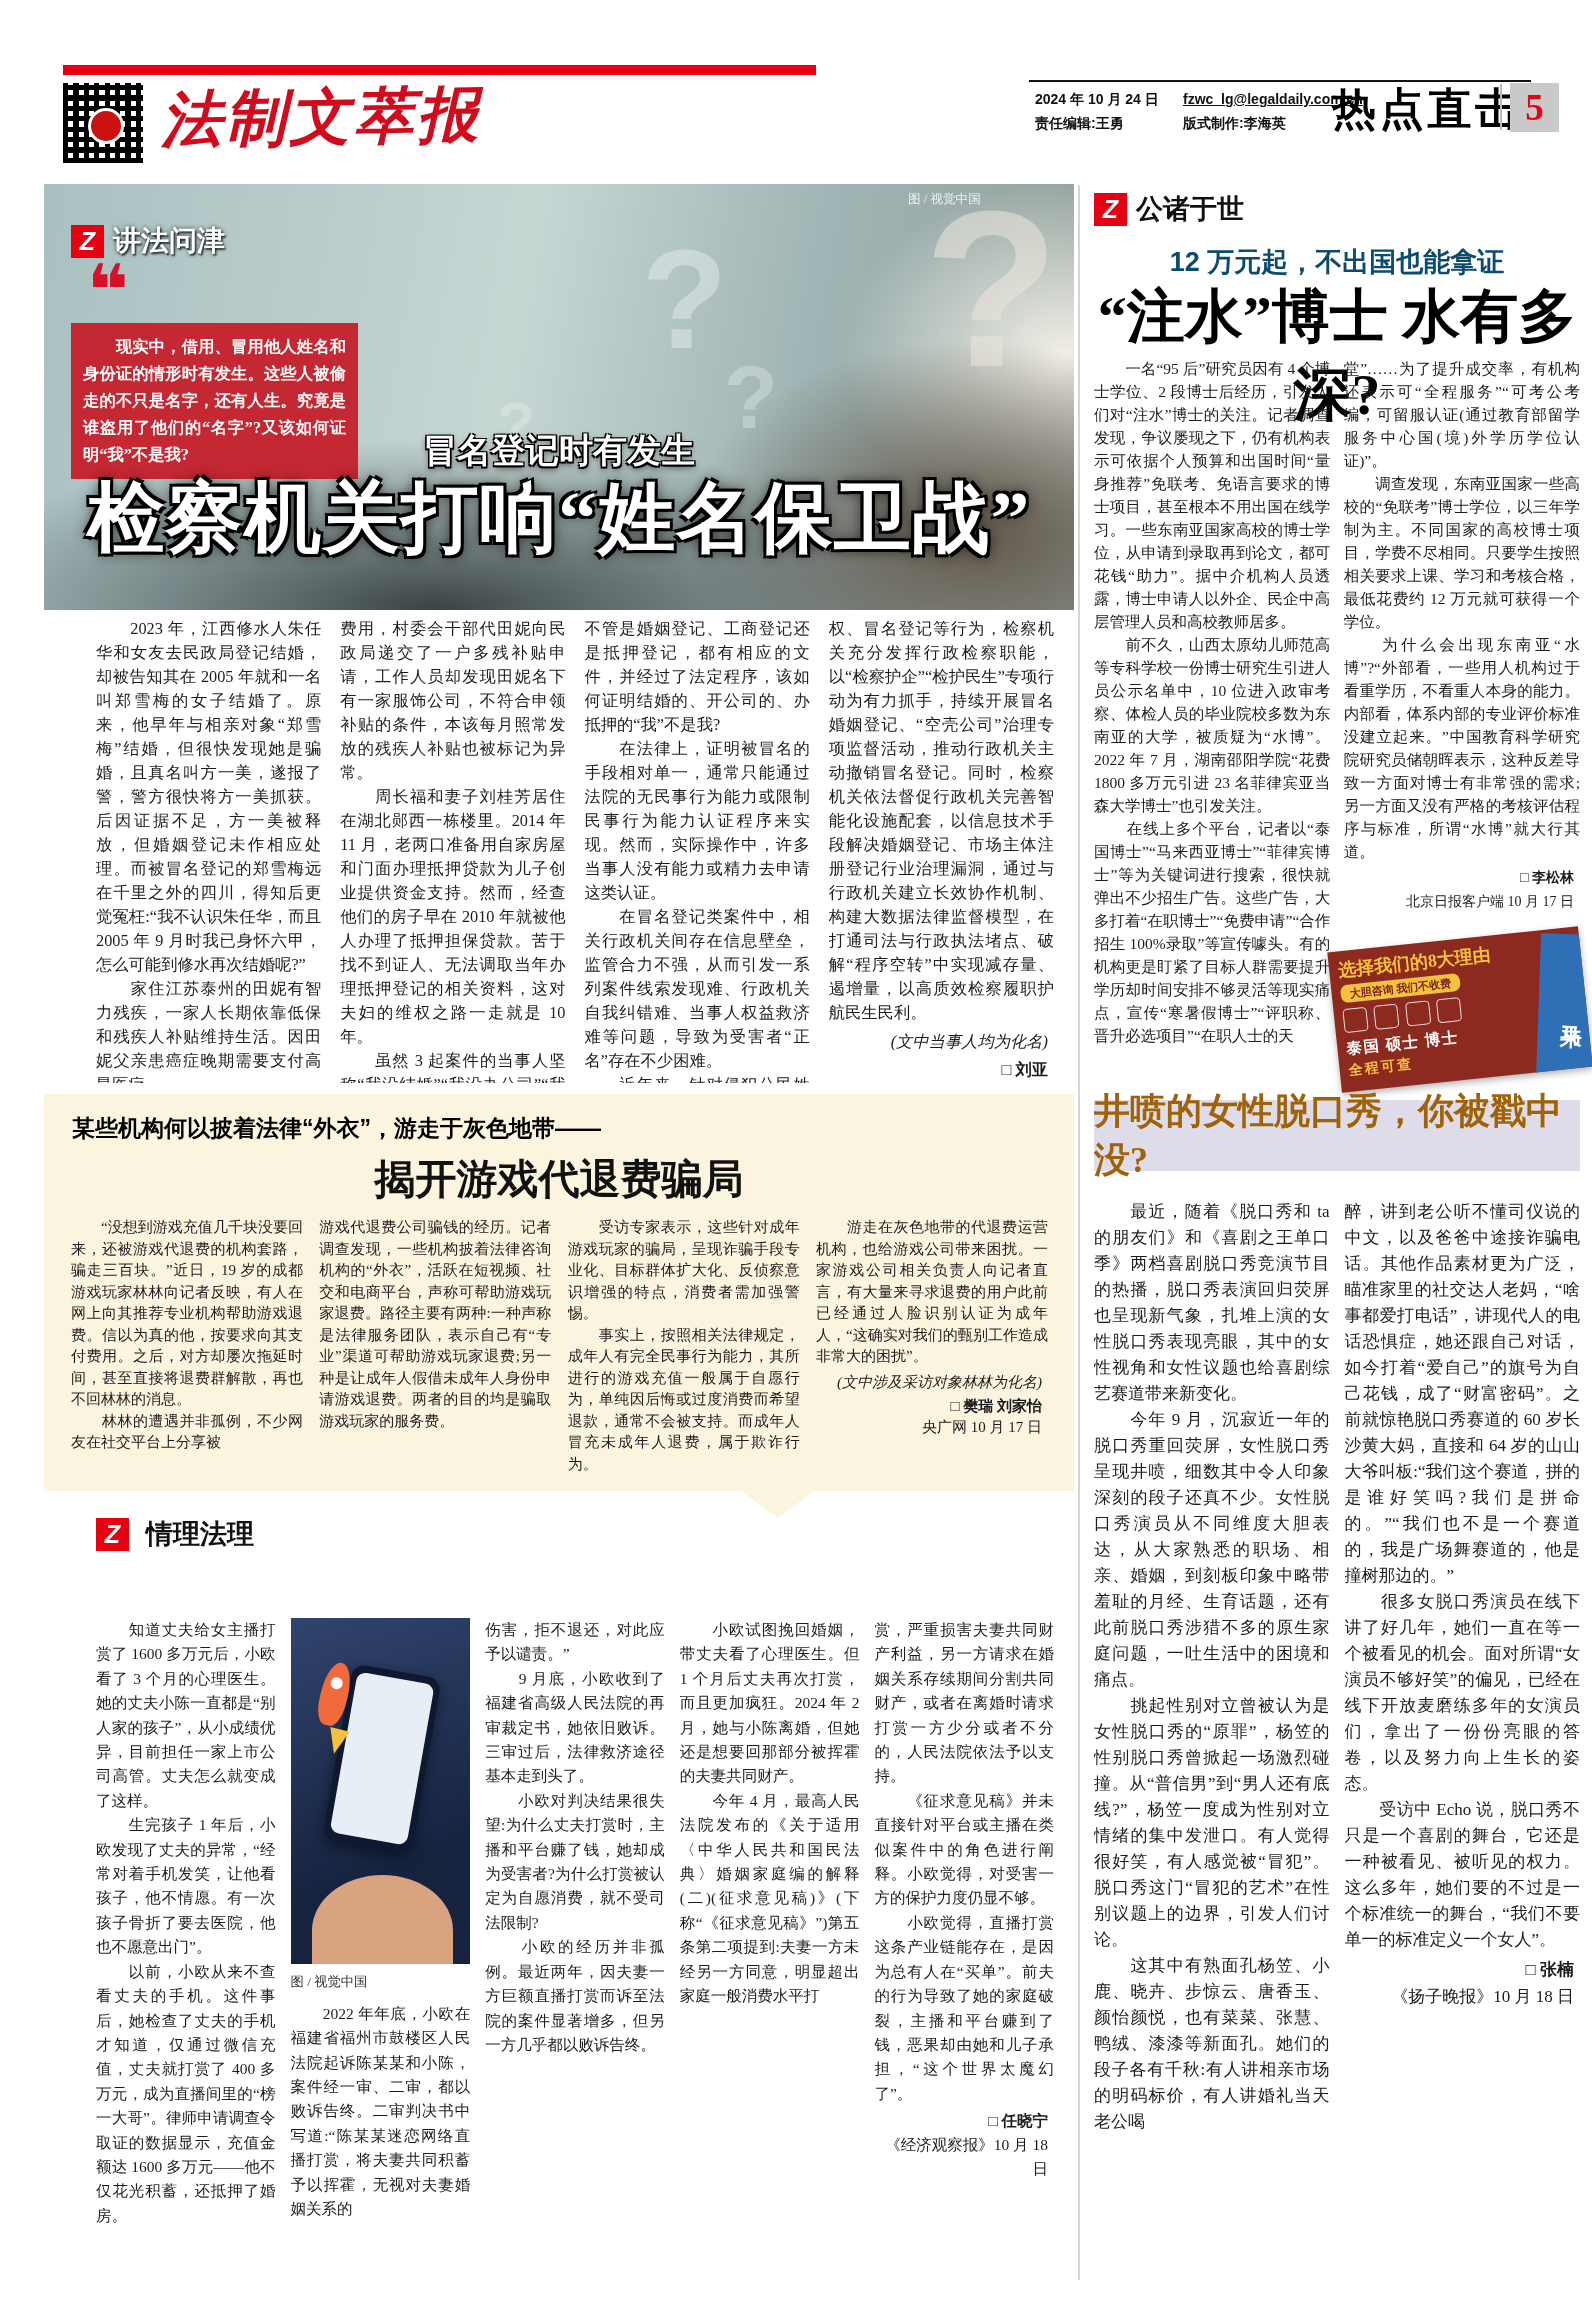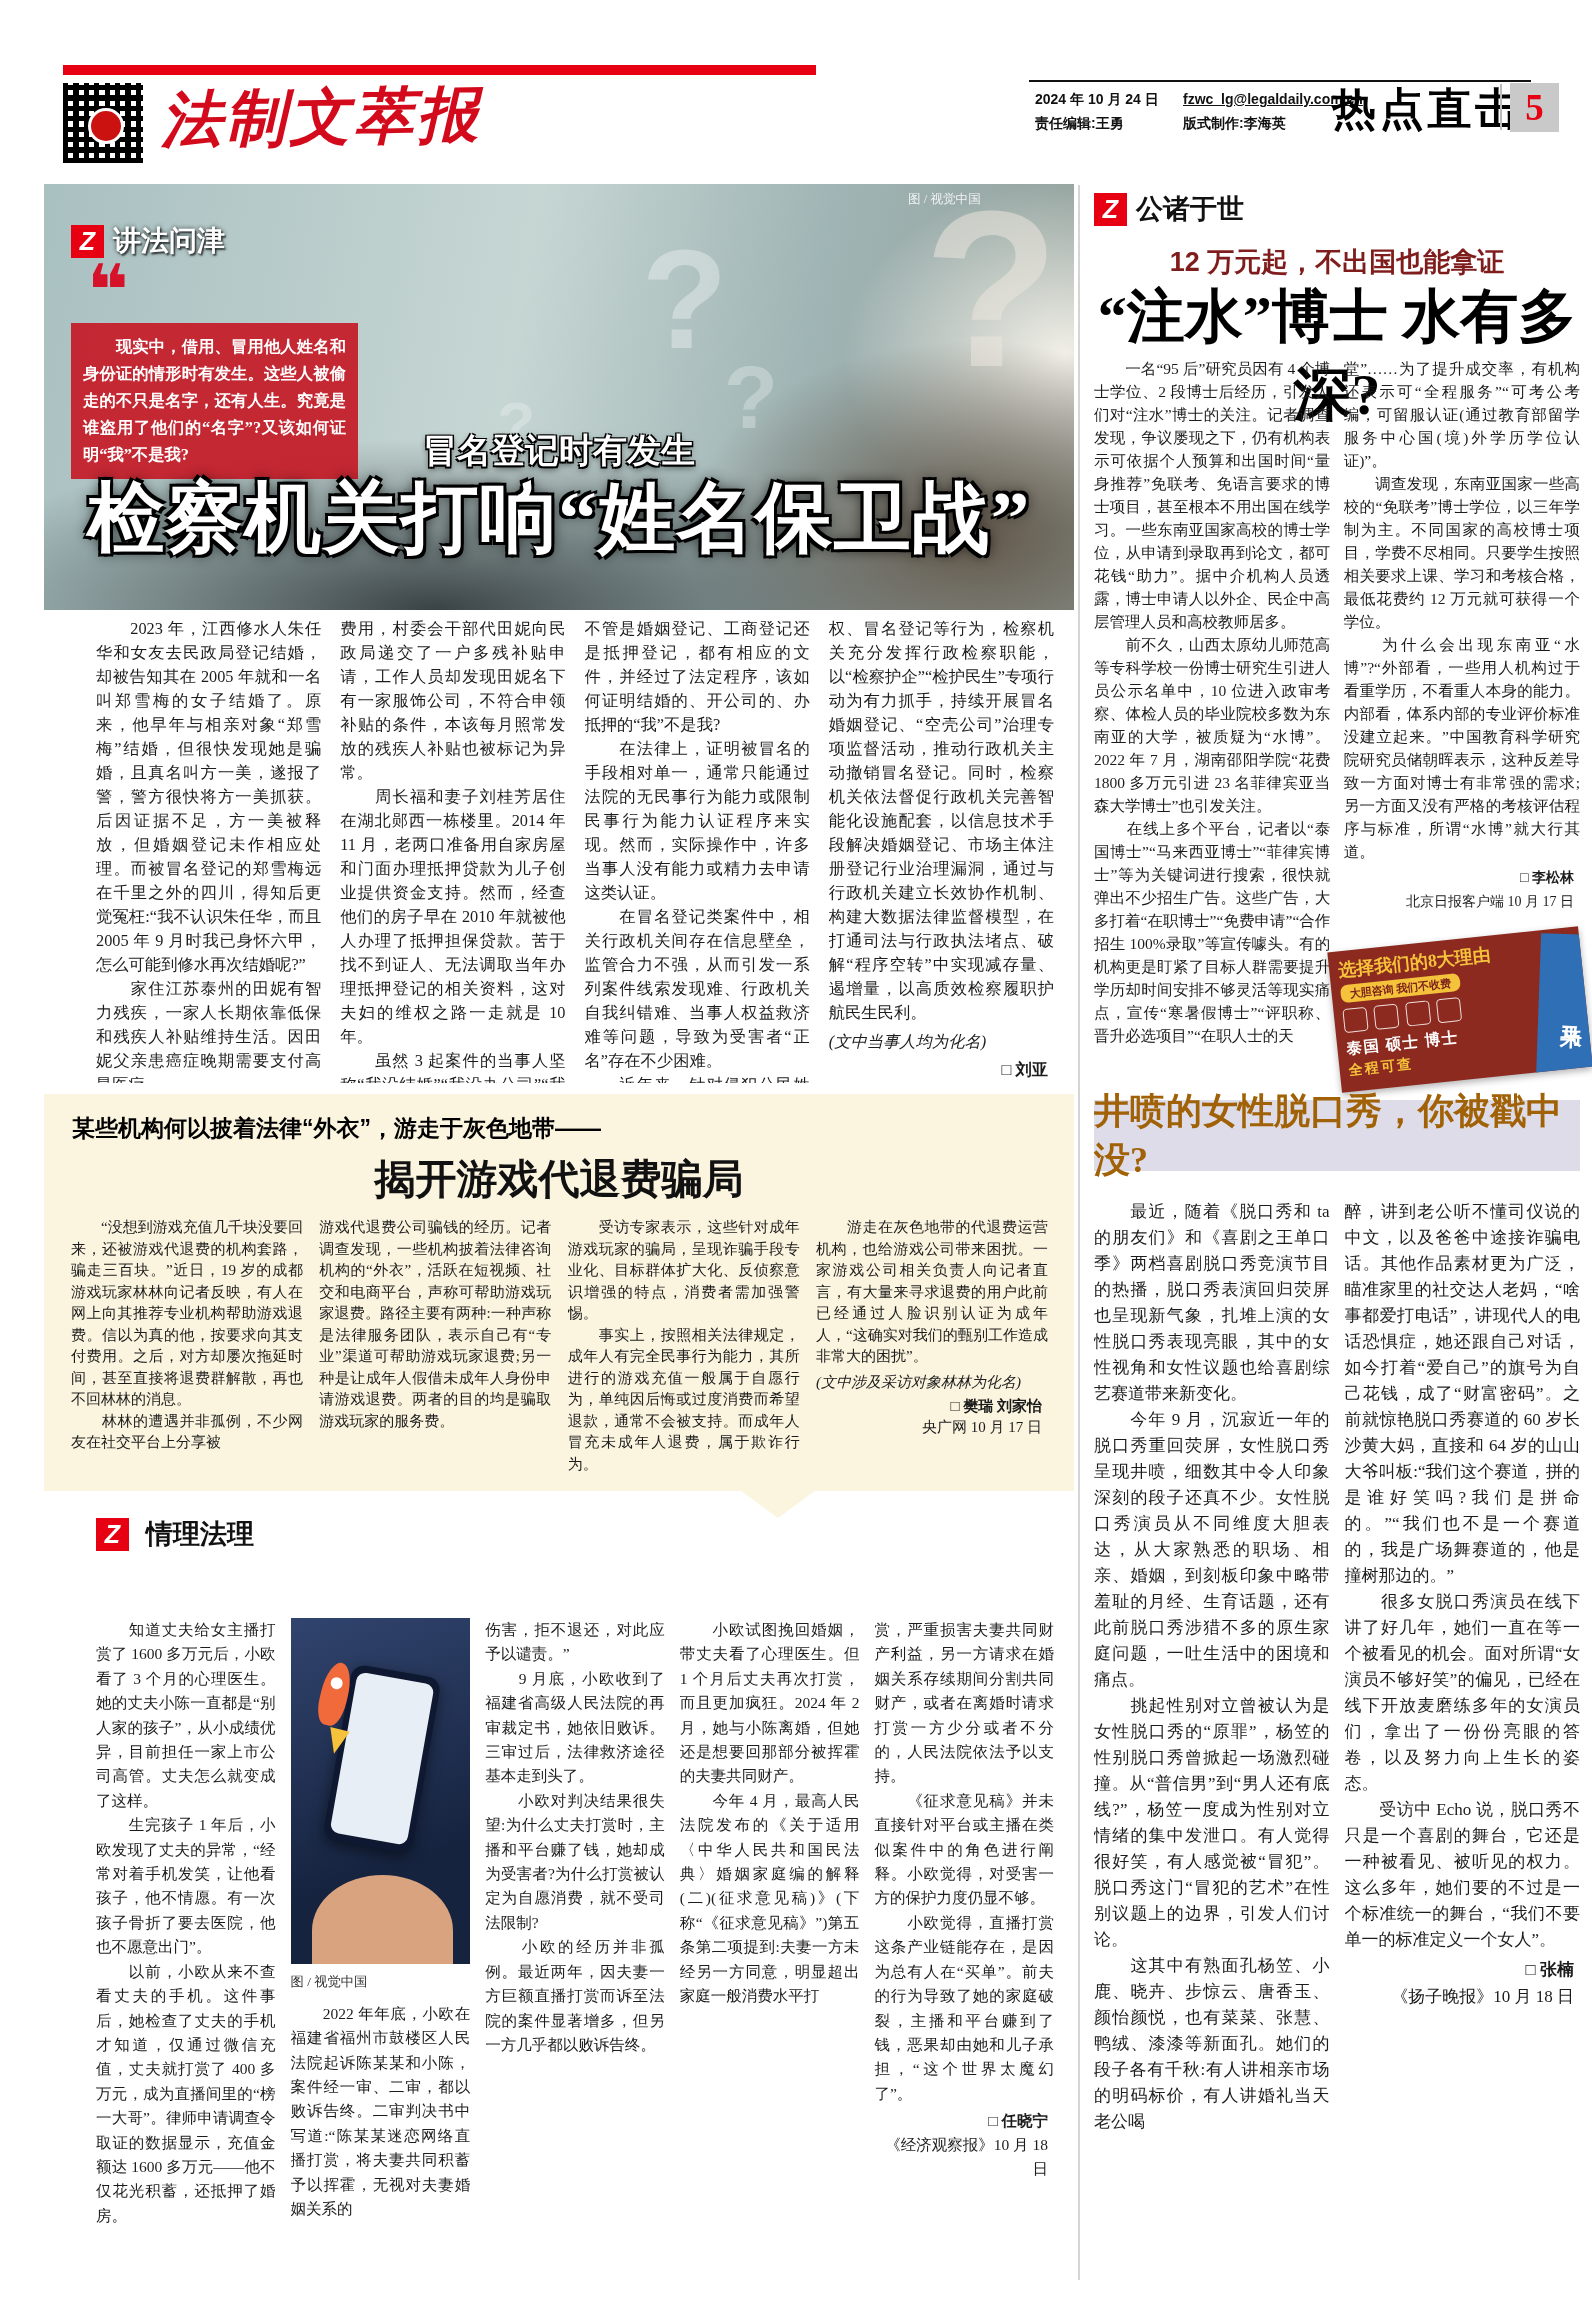--- a/index.html
+++ b/index.html
@@ -46,21 +46,21 @@
       font-family:"Liberation Sans",sans-serif;
       text-shadow:1.5px 1.5px 0 #000,-1.5px -1.5px 0 #000,1.5px -1.5px 0 #000,-1.5px 1.5px 0 #000,0 3px 6px rgba(0,0,0,.7);}
   .lead-headline{position:absolute;left:0;top:283px;width:100%;text-align:center;font-size:77px;font-weight:bold;color:#fff;
       letter-spacing:1.5px;font-family:"Liberation Serif",serif;
       text-shadow:3px 3px 0 #000,-3px -3px 0 #000,3px -3px 0 #000,-3px 3px 0 #000,0 0 13.3px rgba(0,0,0,.9);}
 
   
   .cols{position:absolute;display:flex;}
   .col{flex:1;overflow:hidden;text-align:justify;}
   .para{margin:0;}
-  .note{margin:4.4px 6px 0 0;font-style:italic;}
+  .note{margin:4.4px 6px 0 0;text-align:right;font-style:italic;}
   .byline{margin:3px 6px 0 0;text-align:right;font-weight:bold;}
   .source{margin:0 6px 0 0;text-align:right;}
 
   .a1{left:96px;top:617px;width:958px;height:466px;gap:19px;}
   .a1 .col{font-size:16.3px;line-height:24px;}
   .a1 .note,.a1 .byline,.a1 .source{font-size:16.3px;line-height:25px;}
 
   
   .game-box{position:absolute;left:44px;top:1094px;width:1030px;height:397px;background:#fbf4df;}
   .game-kicker{position:absolute;left:28px;top:19px;font-size:23px;font-weight:bold;color:#000;
@@ -89,21 +89,21 @@
       transform:rotate(14deg);}
   .rocket-win{position:absolute;left:7.4px;top:15px;width:12px;height:12px;border-radius:50%;background:#fff;}
   .rocket-flame{position:absolute;left:36px;top:111px;width:0;height:0;border-left:10.4px solid transparent;
       border-right:10.4px solid transparent;border-top:25px solid #f6c23c;transform:rotate(14deg);}
   .phone-caption{font-size:13.3px;color:#333;margin:6px 0 7.4px 0;text-align:left;}
 
   
   .vert-sep{position:absolute;left:1078px;top:185px;width:1.5px;height:2095px;background:#d5d5d5;}
   .phd-badge{position:absolute;left:1094px;top:191px;}
   .phd-badge .badge-label{font-size:27px;font-weight:bold;color:#111;}
-  .phd-kicker{position:absolute;left:1094px;top:244px;width:486px;text-align:center;font-size:27px;font-weight:bold;color:#7f1d1d;
+  .phd-kicker{position:absolute;left:1094px;top:244px;width:486px;text-align:center;font-size:27px;font-weight:bold;color:#0c4a6e;
       font-family:"Liberation Sans",sans-serif;}
   .phd-headline{position:absolute;left:1094px;top:278px;width:486px;text-align:center;font-size:58px;font-weight:bold;color:#000;}
   .phd{left:1094px;top:357px;width:486px;height:729px;gap:13.3px;}
   .phd .col{font-size:15.5px;line-height:23px;}
   .phd .col.short{max-height:577px;}
   .phd .byline,.phd .source{font-size:14px;line-height:24px;}
   .ad-card{position:absolute;left:1334px;top:939px;width:252px;height:141px;background:#8d2a1f;transform:rotate(-6deg);
       box-shadow:0 3px 7.4px rgba(0,0,0,.3);overflow:hidden;color:#fff;}
   .ad-blue{position:absolute;right:-19px;top:7.4px;width:67px;height:148px;background:#2f6fb5;transform:rotate(8deg);
       display:flex;align-items:center;justify-content:center;font-size:22px;font-weight:bold;color:#fff;writing-mode:vertical-rl;}

